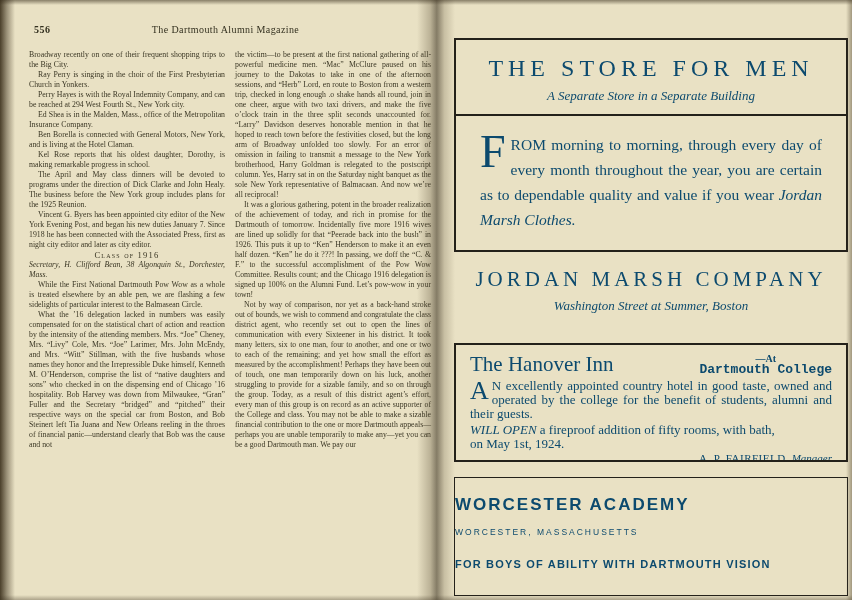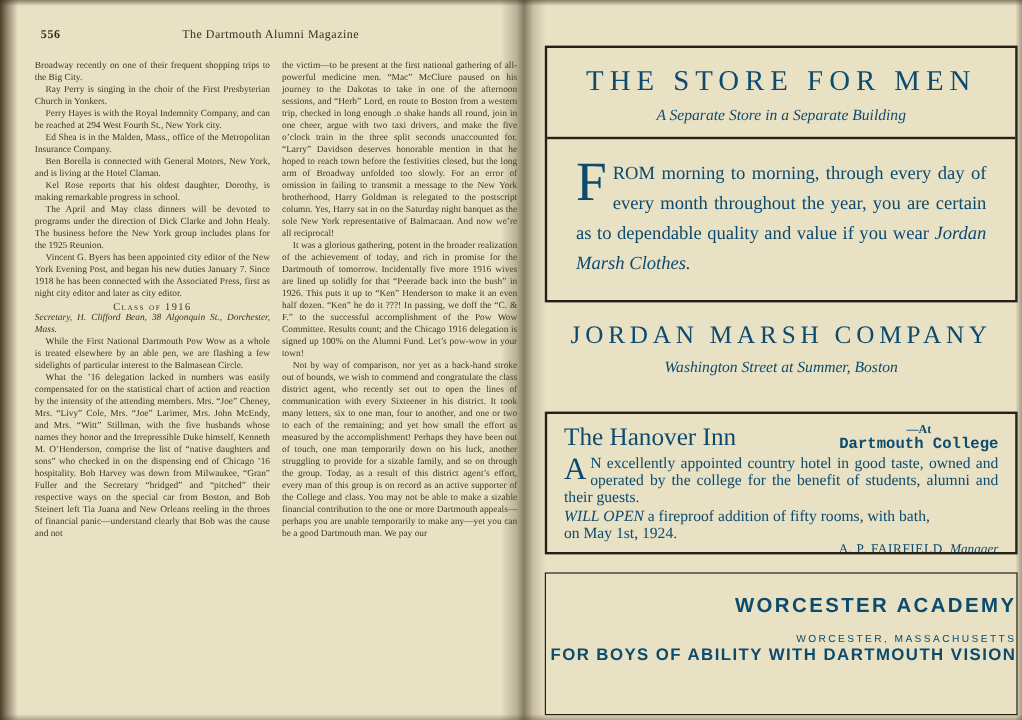--- a/index.html
+++ b/index.html
@@ -49,24 +49,24 @@
   .hi-at{font-size:10px;}
   .hi-college{font-size:13px;font-family:Liberation Mono, monospace;}
   .hi-body{font-size:13px;line-height:14px;text-align:justify;margin-top:1px;}
   .hi-drop{float:left;font-size:26px;line-height:24px;padding-right:3px;}
   .hi-open{font-size:13px;line-height:14px;margin-top:2px;width:88%;}
   .hi-open-lead{font-style:italic;}
   .hi-manager{text-align:right;font-size:11px;margin-top:1px;}
   .hi-manager-name{letter-spacing:.5px;}
   .hi-manager-role{font-style:italic;}
   .ad-worcester{position:absolute;left:18px;top:477px;width:394px;height:119px;border:1.5px solid #23211a;
-    box-sizing:border-box;text-align:right;font-family:"Liberation Sans", sans-serif;overflow:hidden;}
+    box-sizing:border-box;text-align:left;font-family:"Liberation Sans", sans-serif;overflow:hidden;}
   .wa-title{font-size:17px;font-weight:bold;letter-spacing:2px;margin-top:17px;}
   .wa-subtitle{font-size:8.5px;letter-spacing:2px;margin-top:12px;}
-  .wa-slogan{font-size:14px;font-weight:bold;letter-spacing:1.2px;}
+  .wa-slogan{font-size:11px;font-weight:bold;letter-spacing:1.2px;margin-top:21px;}
 </style>
 </head>
 <body>
 
 <div class="scan">
 
   <div class="page-left">
     <div class="masthead-row">
       <span class="page-number">556</span>
       <span class="masthead">The Dartmouth Alumni Magazine</span>

